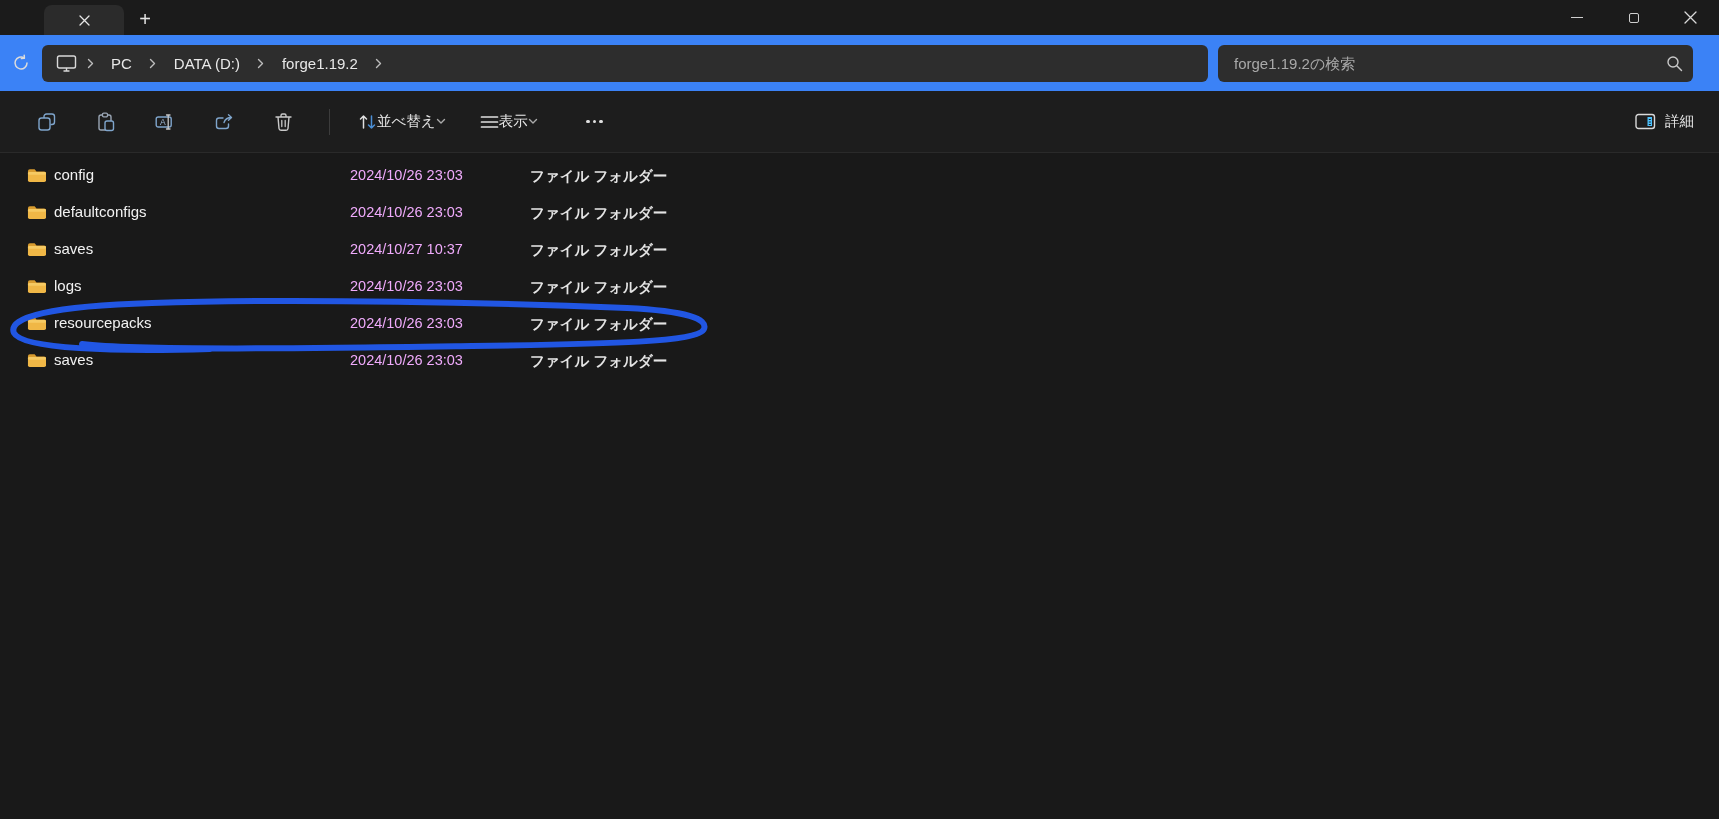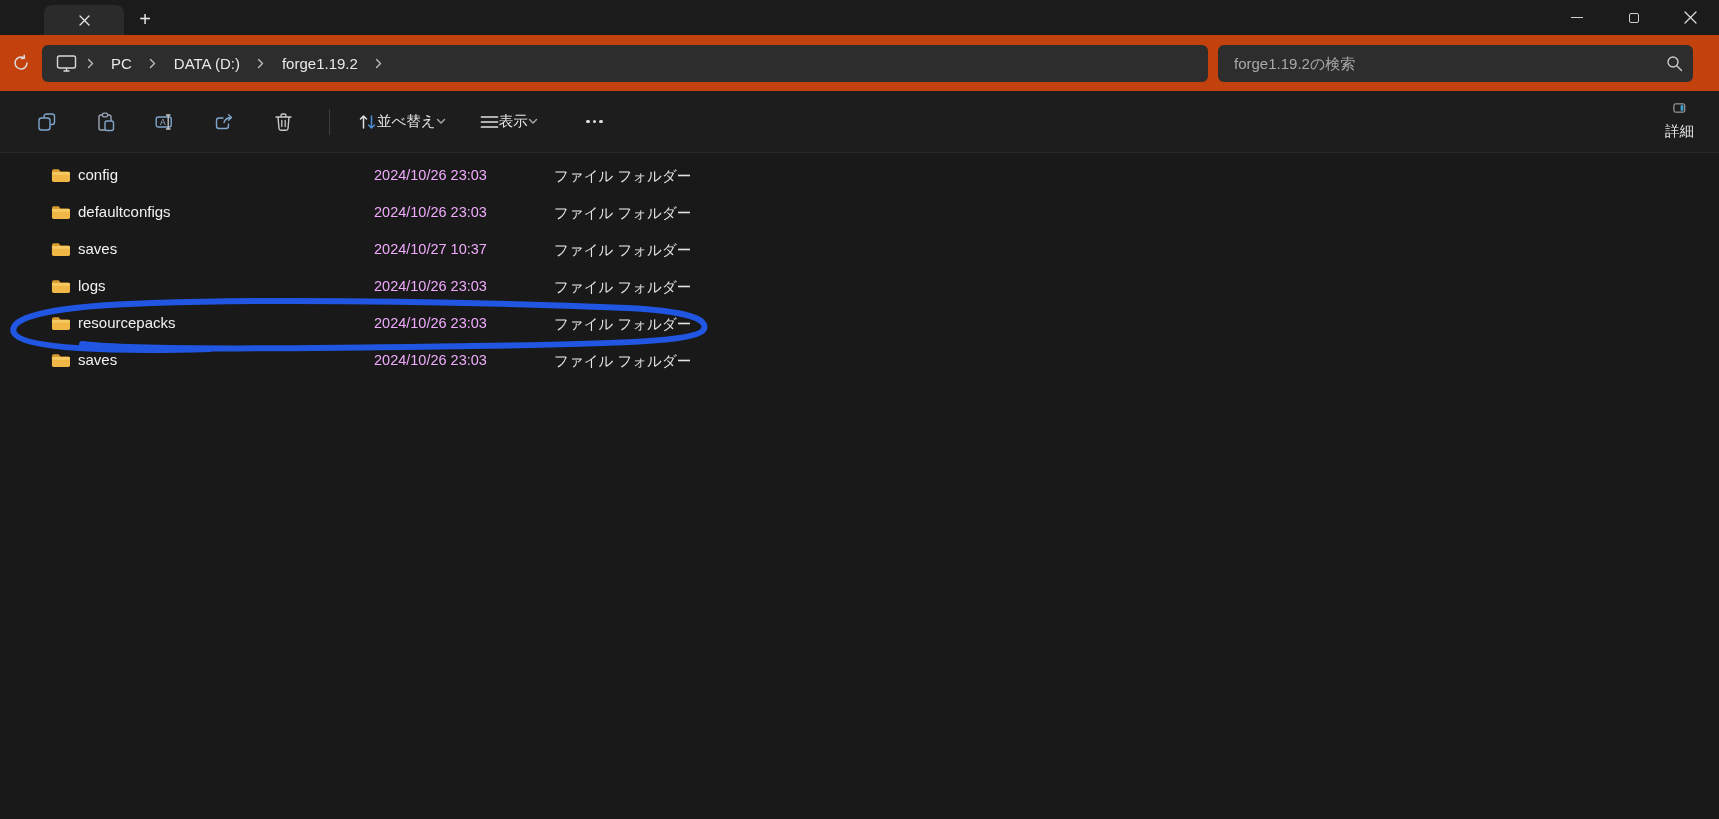--- a/index.html
+++ b/index.html
@@ -24,21 +24,21 @@
     display:flex; align-items:center; justify-content:center;
     color:#e6e6e6; font-size:20px; font-weight:400; border-radius:4px;
   }
   .win-controls { position:absolute; right:0; top:0; height:35px; display:flex; }
   .win-btn { width:57px; height:35px; display:flex; align-items:center; justify-content:center; }
   .min-glyph { width:12px; height:0; border-top:1.4px solid #cfcfcf; }
   .restore-glyph { width:10px; height:10px; border:1.3px solid #cfcfcf; border-radius:2px; position:relative; background:#1b1b1b; }
   .restore-glyph::before { content:""; position:absolute; top:-4px; left:3px; width:9px; height:9px; border:1.3px solid #cfcfcf; border-radius:2px; z-index:-1; }
 
   
-  .address-row { height:56px; background:#c2410c; display:flex; align-items:center; position:relative; }
+  .address-row { height:56px; background:#3b82f6; display:flex; align-items:center; position:relative; }
   .refresh-btn { width:38px; height:38px; margin-left:2px; display:flex; align-items:center; justify-content:center; border-radius:4px; }
   .address-bar {
     margin-left:2px; width:1166px; height:37px; background:#2d2d2d; border-radius:6px;
     display:flex; align-items:center; padding-left:14px; gap:4px;
   }
   .crumb { font-size:15px; color:#e8e8e8; padding:4px 8px; border-radius:4px; white-space:nowrap; }
   .crumb-chevron { display:flex; align-items:center; justify-content:center; width:18px; }
   .search-bar {
     margin-left:10px; width:475px; height:37px; background:#2d2d2d; border-radius:6px;
     display:flex; align-items:center; padding:0 10px 0 16px; position:relative;
@@ -51,37 +51,37 @@
 
   
   .toolbar { height:62px; background:#1d1d1d; border-bottom:1px solid #2a2a2a; display:flex; align-items:center; padding-left:28px; }
   .tool-btn { width:38px; height:38px; display:flex; align-items:center; justify-content:center; border-radius:4px; margin-right:21px; }
   .tool-sep { width:1px; height:26px; background:#3c3c3c; margin:0 18px 0 6px; }
   .tool-drop { height:38px; display:flex; align-items:center; gap:0; padding:0 10px; border-radius:4px; margin-right:14px; }
   .tool-drop .lbl { font-size:14.5px; color:#e6e6e6; white-space:nowrap; }
   .more-btn { width:38px; height:38px; display:flex; align-items:center; justify-content:center; gap:3px; border-radius:4px; margin-left:14px; }
   .more-dot { width:3.5px; height:3.5px; border-radius:50%; background:#e0e0e0; }
   .toolbar-spacer { flex:1; }
-  .details-btn { height:38px; display:flex; align-items:center; gap:9px; padding:0 12px; border-radius:4px; margin-right:13px;flex-direction:column; }
+  .details-btn { height:38px; display:flex; align-items:center; gap:9px; padding:0 12px; border-radius:4px; margin-right:13px; }
   .details-btn .lbl { font-size:14.5px; color:#e6e6e6; white-space:nowrap; }
 
   
   .list-area { position:relative; }
   .list-header { position:relative; height:38px; }
   .hcell { position:absolute; top:11px; font-size:14.5px; color:#ececec; white-space:nowrap; }
   .hdiv { position:absolute; top:6px; width:1px; height:27px; background:#3d3d3d; }
   .sort-caret { position:absolute; left:182px; top:-2px; }
 
   
-  .rows { margin-top:4px;padding-left:24px; }
+  .rows { margin-top:4px; }
   .frow { position:relative; height:37px; }
   .folder-ic { position:absolute; left:27px; top:10px; }
   .fname { position:absolute; left:54px; top:9px; font-size:15px; color:#f2f2f2; white-space:nowrap; }
   .fdate { position:absolute; left:350px; top:10px; font-size:14.5px; color:#f0abfc; white-space:nowrap; }
-  .ftype { position:absolute; left:530px; top:10px; font-size:14.5px; color:#e4e4e4; white-space:nowrap; }
+  .ftype { position:absolute; left:530px; top:10px; font-size:14.5px; color:#e4e4e4; white-space:nowrap;font-weight:bold; }
 
   
   .annotation-layer { position:absolute; left:0; top:0; width:1719px; height:819px; pointer-events:none; }
 </style>
 </head>
 <body>
 
 <div class="titlebar">
   <div class="tab">
     <span></span>

